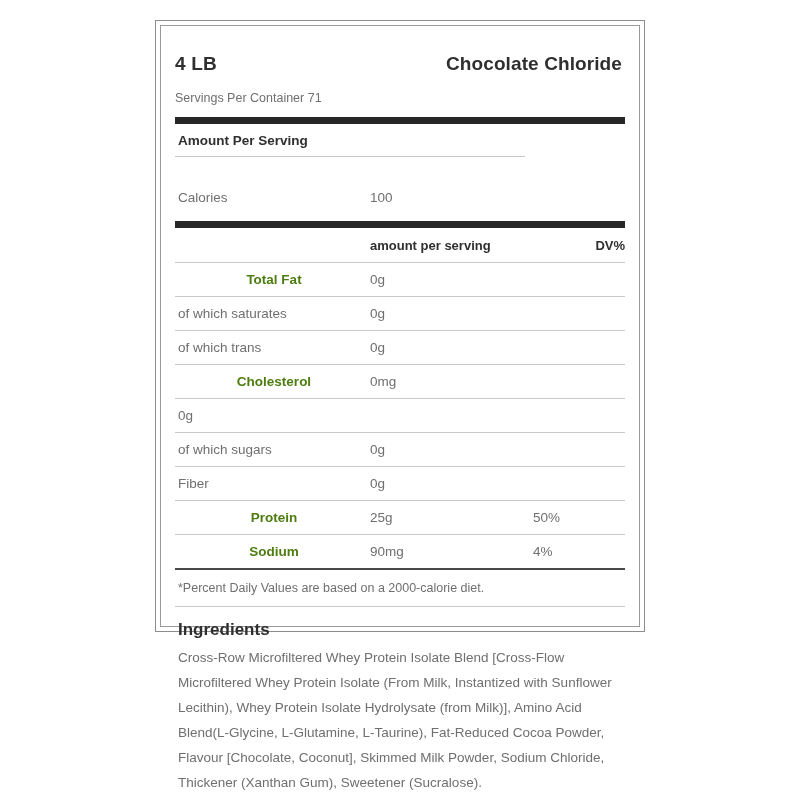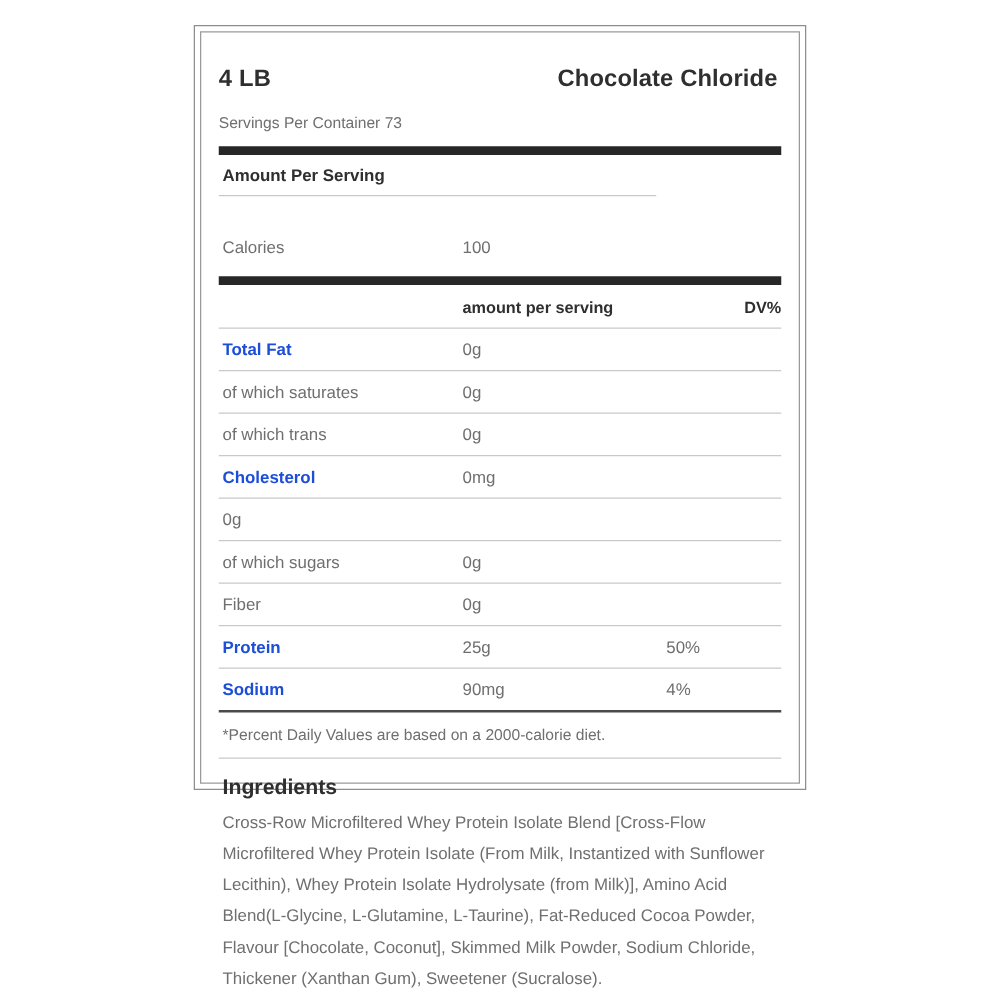--- a/index.html
+++ b/index.html
@@ -115,21 +115,21 @@
     display: flex;
     padding: 10px 0 9px 3px;
     font-size: 13px;
     font-weight: bold;
     color: #2f2f2f;
   }
   .colhead .c-name { width: 192px; flex: 0 0 192px; }
   .colhead .c-amt  { width: 163px; flex: 0 0 163px; }
   .colhead .c-dv   { flex: 1 1 auto; text-align: right; }
 
-  .name-bold { font-weight: bold; color: #1d4ed8; }
+  .name-bold { font-weight: bold; color: #4d7c0f; text-align: center; }
   .name-light { font-weight: normal; color: #6f6f6f; }
   .val-light { color: #6f6f6f; }
 
   .footnote {
     font-size: 12.5px;
     color: #6f6f6f;
     padding: 11px 0 11px 3px;
   }
 
   
@@ -152,21 +152,21 @@
 
 <div class="label-outer">
   <div class="label-inner">
 
     <div class="header-row">
       <div class="size-title">4 LB</div>
       <div class="flavor-title">Chocolate Chloride</div>
     </div>
 
     <div class="serving-lines">
-      <div class="serving-line">Servings Per Container 73</div>
+      <div class="serving-line">Servings Per Container 71</div>
     </div>
 
     <div class="rule-thick"></div>
 
     <div class="amount-head">Amount Per Serving</div>
     <div class="amount-head-rule"></div>
 
     <div class="nrow calories">
       <div class="c-name">Calories</div>
       <div class="c-amt">100</div>

